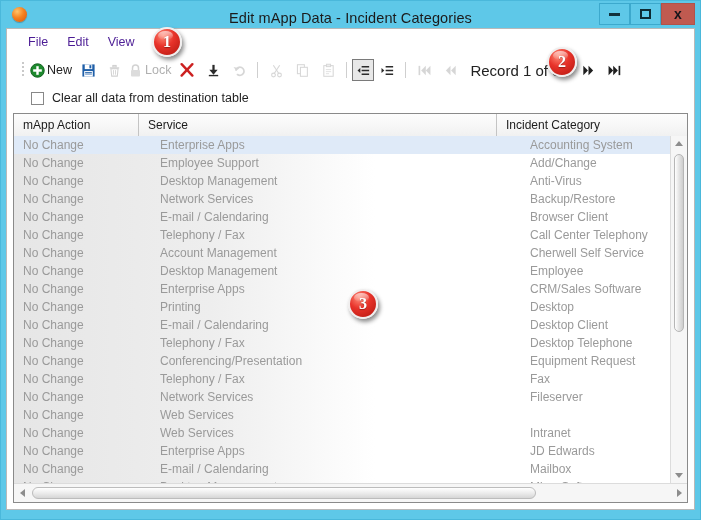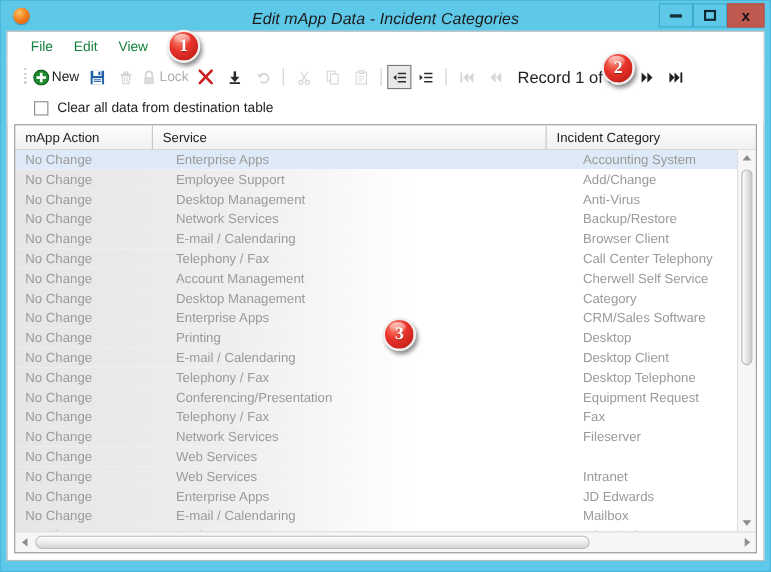--- a/index.html
+++ b/index.html
@@ -27,21 +27,20 @@
     border-radius:50%;
     background:radial-gradient(circle at 35% 30%, #ffc46a 0%, #f58220 45%, #d4540d 100%);
     box-shadow:0 1px 1px rgba(0,0,0,.25);
   }
   #title-text{
     position:absolute;left:0;top:4px;width:100%;height:27px;
     line-height:27px;text-align:center;
     font-size:14.5px;color:#1b1b1b;
     letter-spacing:.1px;
     pointer-events:none;
-    font-style:italic;
   }
   .wbtn{
     position:absolute;top:2px;height:22px;width:31px;
     box-sizing:border-box;
     border:1px solid #3ca9cd;
     background:#5ec8e8;
     display:flex;align-items:center;justify-content:center;
     cursor:default;
   }
   #btn-min{right:70px;}
@@ -60,21 +59,21 @@
   }
 
   
   #menubar{
     height:25px;background:#ffffff;
     display:flex;align-items:center;
     padding-left:12px;
     border-bottom:1px solid #ffffff;
   }
   .menu-item{
-    font-size:12.5px;color:#15803d;
+    font-size:12.5px;color:#4c1d95;
     padding:3px 9px;margin-right:1px;cursor:default;
   }
 
   
   #toolbar{
     height:30px;background:#ffffff;
     display:flex;align-items:center;
     padding-left:14px;
     position:relative;
   }
@@ -435,21 +434,21 @@
               <div class="cell c2">Call Center Telephony</div>
             </div>
             <div class="row">
               <div class="cell c0">No Change</div>
               <div class="cell c1">Account Management</div>
               <div class="cell c2">Cherwell Self Service</div>
             </div>
             <div class="row">
               <div class="cell c0">No Change</div>
               <div class="cell c1">Desktop Management</div>
-              <div class="cell c2">Category</div>
+              <div class="cell c2">Employee</div>
             </div>
             <div class="row">
               <div class="cell c0">No Change</div>
               <div class="cell c1">Enterprise Apps</div>
               <div class="cell c2">CRM/Sales Software</div>
             </div>
             <div class="row">
               <div class="cell c0">No Change</div>
               <div class="cell c1">Printing</div>
               <div class="cell c2">Desktop</div>

